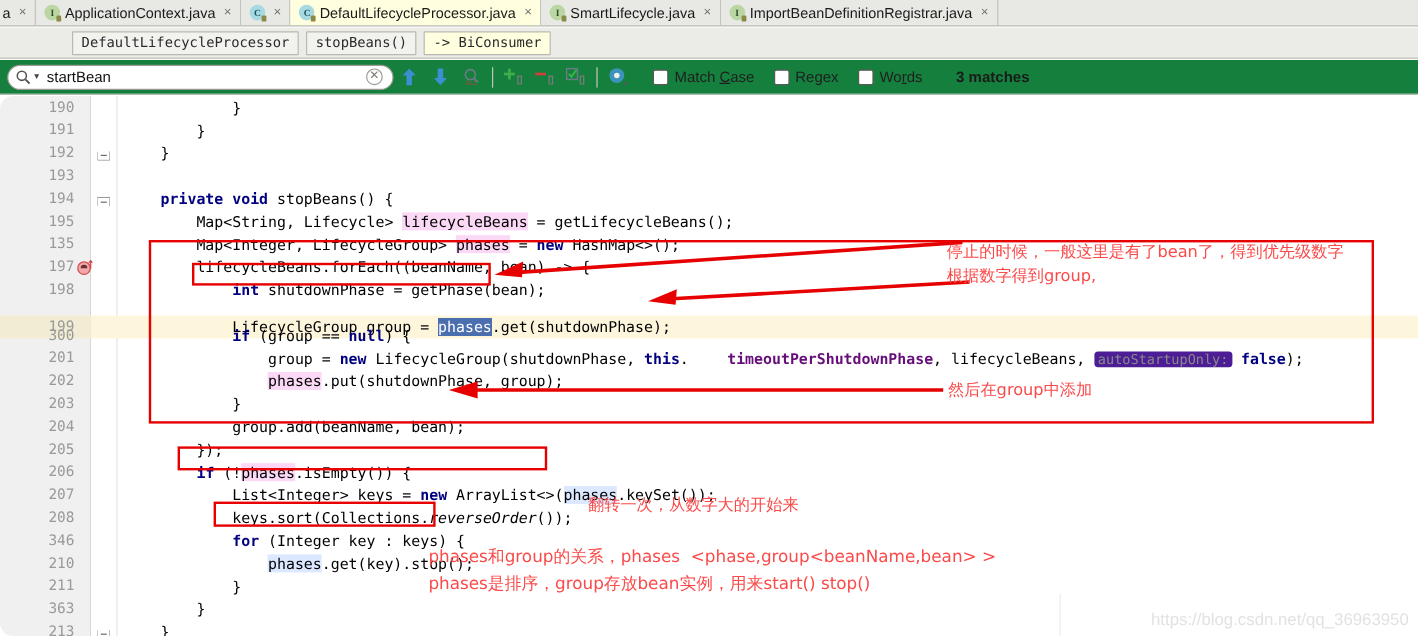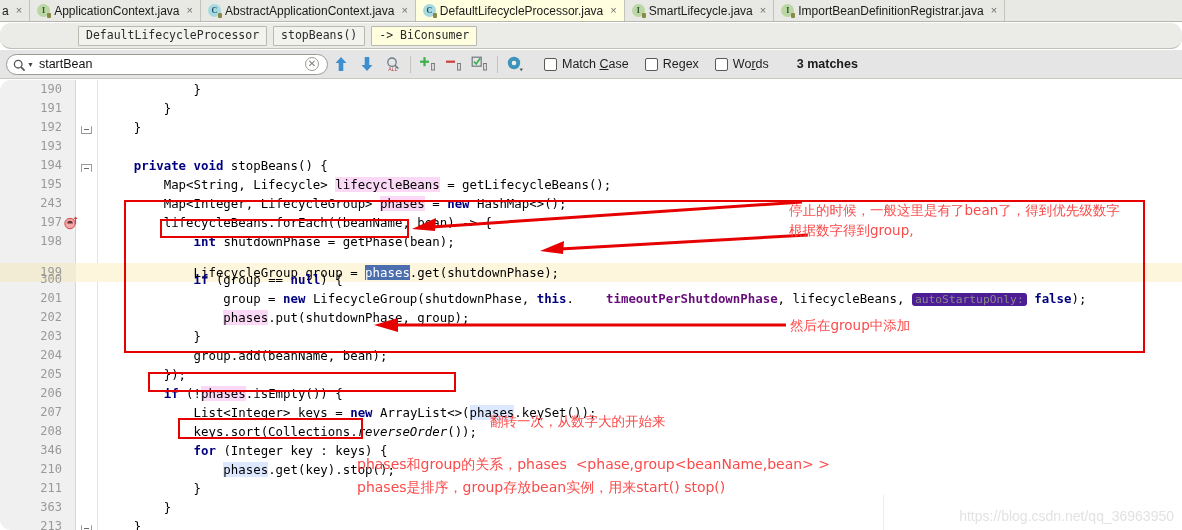--- a/index.html
+++ b/index.html
@@ -51,39 +51,38 @@
     cursor: default;
   }
   .tab-spacer { flex: 1 1 auto; background: #e8e8e4; }
 
   
   .breadcrumbs {
     position: absolute; left: 0; top: 23px; width: 1182px; height: 26px;
     background: #ebebe8;
     border-bottom: 1px solid #c0c0b8;
     display: flex; align-items: center;
-    padding-left: 78px;
+    padding-left: 60px;
     gap: 6px;
-    border-radius: 11px;
   }
   .crumb {
     font-family: "DejaVu Sans Mono", monospace;
     font-size: 11.5px; color: #2b2b2b;
     border: 1px solid #b9b9b0;
     background: #f2f2ef;
     padding: 1px 7px 2px 7px;
     border-radius: 1px;
     line-height: 15px;
   }
   .crumb.lambda { background: #ffffe0; }
 
   
   .findbar {
     position: absolute; left: 0; top: 50px; width: 1182px; height: 29px;
-    background: #e5e5e5;
+    background: #15803d;
     border-bottom: 1px solid #c9c9c2;
     display: flex; align-items: center;
     padding-left: 6px; gap: 0;
   }
   .find-input-wrap {
     position: relative;
     width: 322px; height: 21px;
     background: #ffffff;
     border: 1px solid #9a9a94;
     border-radius: 11px;
@@ -245,21 +244,20 @@
     </div>
 
     <div class="tab">
       <span class="tab-icon iface">I<span class="lockmark"></span></span>
       <span class="tab-label">ApplicationContext.java</span>
       <span class="tab-close">×</span>
     </div>
 
     <div class="tab">
       <span class="tab-icon cls">C<span class="lockmark"></span></span>
-      <span class="tab-label">AbstractApplicationContext.java</span>
       <span class="tab-close">×</span>
     </div>
 
     <div class="tab active">
       <span class="tab-icon cls">C<span class="lockmark"></span></span>
       <span class="tab-label">DefaultLifecycleProcessor.java</span>
       <span class="tab-close">×</span>
     </div>
 
     <div class="tab">
@@ -414,21 +412,21 @@
       </div>
 
       <div class="line" style="top:95px">
         <div class="ln-bg"></div>
         <div class="ln">195</div>
         <div class="code">        Map&lt;String, Lifecycle&gt; <span class="srch-pink">lifecycleBeans</span> = getLifecycleBeans();</div>
       </div>
 
       <div class="line" style="top:114px">
         <div class="ln-bg"></div>
-        <div class="ln">243</div>
+        <div class="ln">135</div>
         <div class="code">        Map&lt;Integer, LifecycleGroup&gt; <span class="srch-pink">phases</span> = <span class="kw">new</span> HashMap&lt;&gt;();</div>
       </div>
 
       <div class="line" style="top:133px">
         <div class="ln-bg"></div>
         <div class="ln">197</div>
         <div class="code">        lifecycleBeans.forEach((beanName, bean) -&gt; {</div>
       </div>
 
       <div class="line" style="top:152px">

